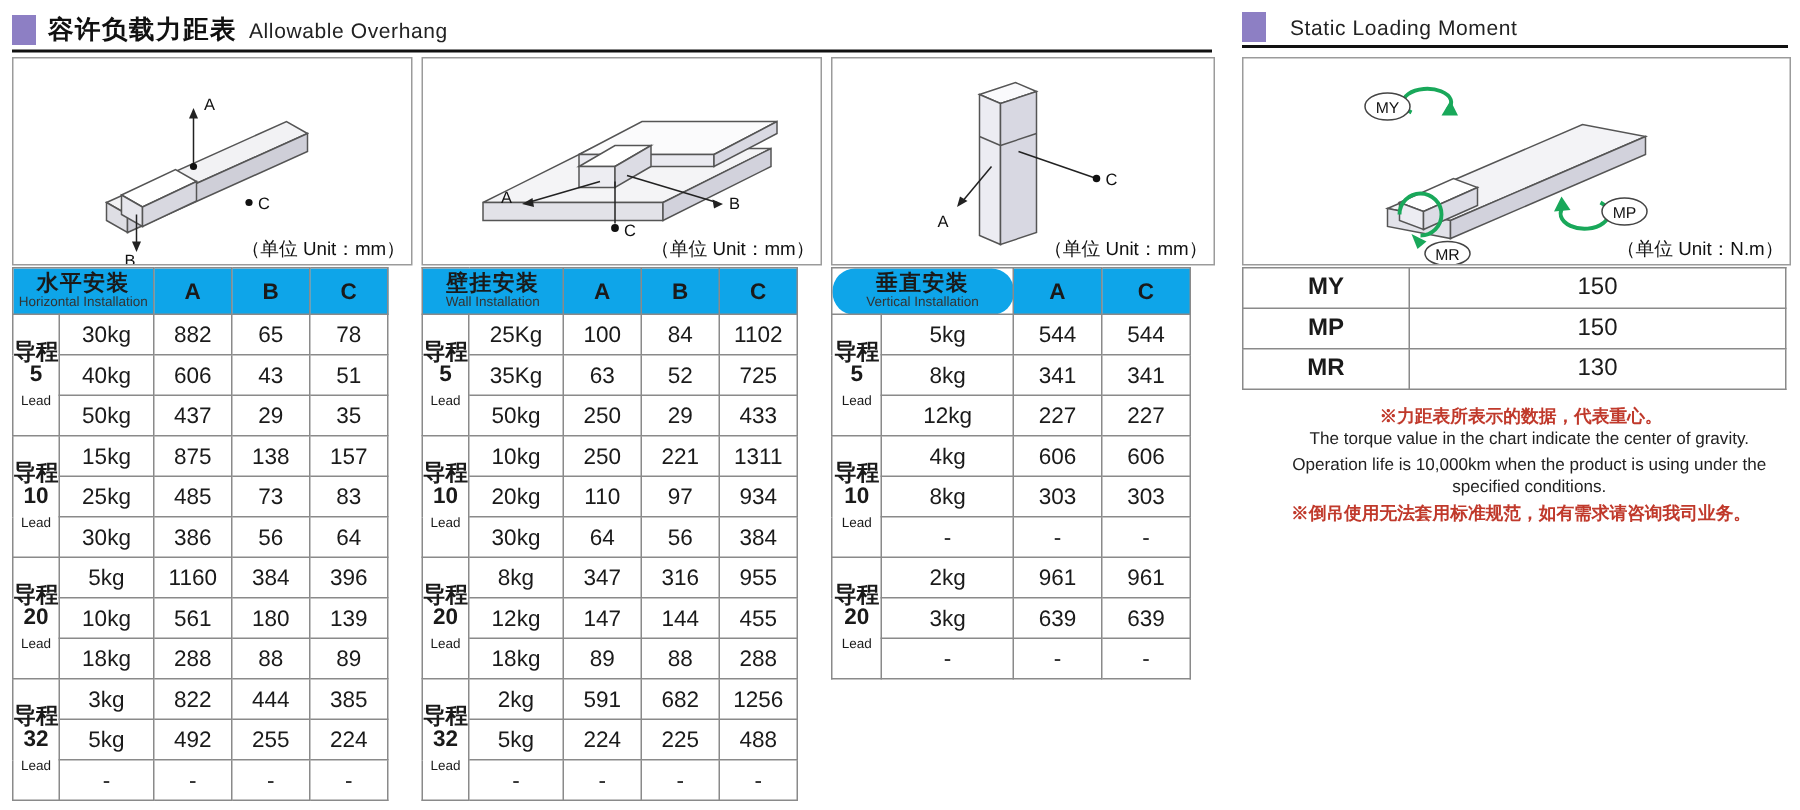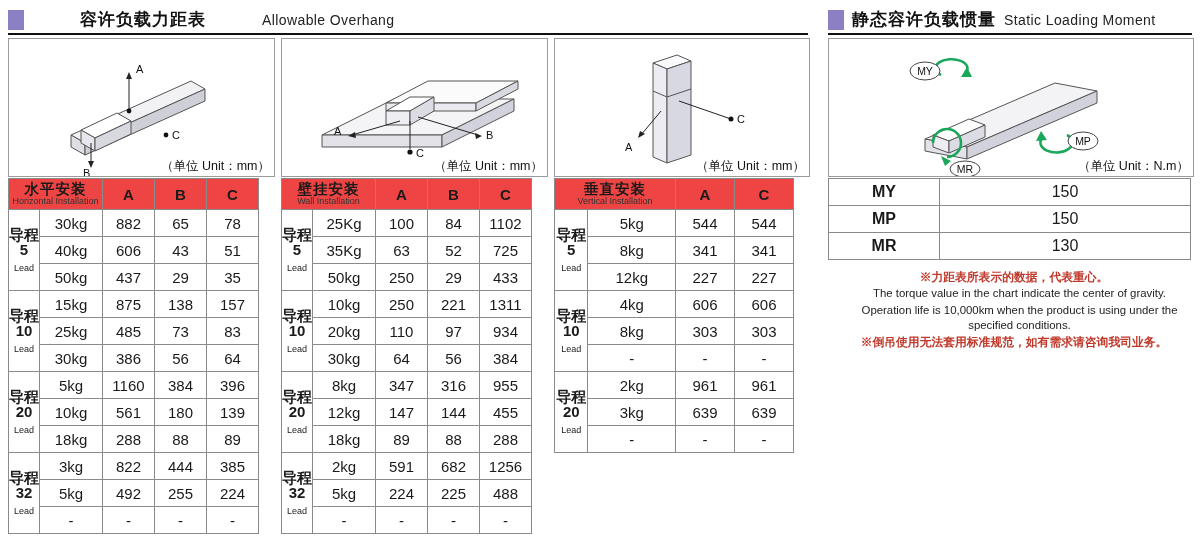--- a/index.html
+++ b/index.html
@@ -19,21 +19,21 @@
   }
   .sec-head .bar{
     width:16px;height:20px;background:#8d7fc4;margin-right:8px;flex:0 0 auto;
   }
   .sec-head .cn{
     font-size:17px;font-weight:bold;letter-spacing:1px;color:#111;
   }
   .sec-head .en{
     font-size:14px;margin-left:8px;color:#222;letter-spacing:.4px;
   }
-  #left-head{position:absolute;left:8px;top:8px;width:800px;gap:48px;}
+  #left-head{position:absolute;left:8px;top:8px;width:800px;}
   #right-head{position:absolute;left:828px;top:8px;width:364px;}
 
   
   .fig{
     position:absolute;border:1px solid #9b9b9b;background:#fff;
   }
   .fig .unit{
     position:absolute;right:4px;bottom:1px;font-size:12.5px;color:#111;
     font-family:"Liberation Sans", sans-serif;
   }
@@ -52,21 +52,21 @@
   #tbl3{left:554px;top:178px;}
   #tbl4{left:828px;top:178px;}
 
   .ovh td,.ovh th{
     border:1px solid #8a8a8a;
     text-align:center;
     font-size:15px;
     padding:0;
     background:#fff;
   }
-  .ovh th{background:#ef4444;font-weight:bold;text-align:center;}
+  .ovh th{background:#0ea5e9;font-weight:bold;text-align:center;}
   .hdr-cn{font-size:14.5px;font-weight:bold;letter-spacing:1px;line-height:1.05;}
   .hdr-en{font-size:9px;font-weight:normal;letter-spacing:0;color:#333;line-height:1.05;}
   .lead-cell{
     background:#e3e1ef;width:30px;
     font-size:13px;font-weight:bold;line-height:1.02;letter-spacing:0;
   }
   .lead-cell .ld-en{font-size:9px;font-weight:normal;}
   .load-cell{background:#e3e1ef;width:62px;font-size:15px;height:26px;}
   .val{width:51px;height:26px;}
   .val-w{width:58px;}
@@ -89,21 +89,20 @@
 <body>
 
 <div class="sec-head" id="left-head">
   <div class="bar"></div>
   <div class="cn">容许负载力距表</div>
   <div class="en">Allowable Overhang</div>
 </div>
 
 <div class="sec-head" id="right-head">
   <div class="bar"></div>
-  <div class="cn">静态容许负载惯量</div>
   <div class="en">Static Loading Moment</div>
 </div>
 
 <div class="fig" id="fig1">
   <svg width="265" height="137" viewBox="0 0 265 137">
 
     <polygon points="62,96 182,42 196,50 76,104" fill="#f2f2f4" stroke="#555" stroke-width="1"></polygon>
     <polygon points="62,96 76,104 76,116 62,108" fill="#dedee4" stroke="#555" stroke-width="1"></polygon>
     <polygon points="76,104 196,50 196,62 76,116" fill="#cfcfd8" stroke="#555" stroke-width="1"></polygon>
 
@@ -422,21 +421,21 @@
     <td class="val">-</td>
     <td class="val">-</td>
     <td class="val">-</td>
   </tr>
 </tbody>
   </table>
 
 <table class="ovh" id="tbl3">
   <tbody>
       <tr>
-    <th colspan="2" style="width:120px;height:30px;">
+    <th colspan="2" style="width:120px;height:30px;border-radius:15px;">
       <div class="hdr-cn">垂直安装</div>
       <div class="hdr-en">Vertical Installation</div>
     </th>
     <th class="val val-w">A</th>
     <th class="val val-w">C</th>
   </tr>
 
   <tr>
     <td class="lead-cell" rowspan="3">
       <span>导程</span><br>

